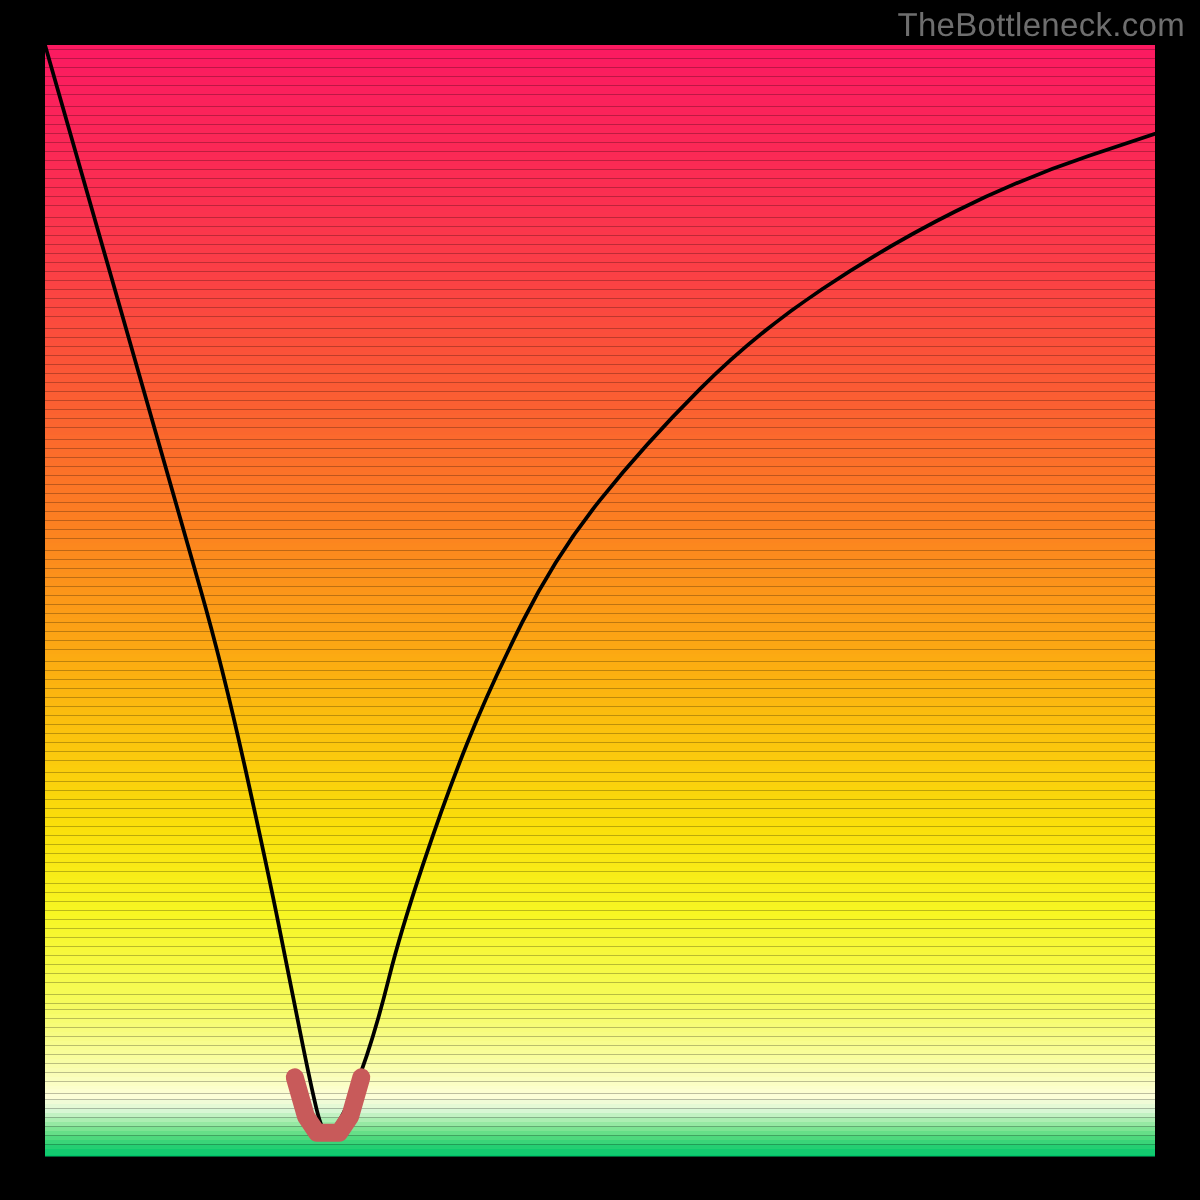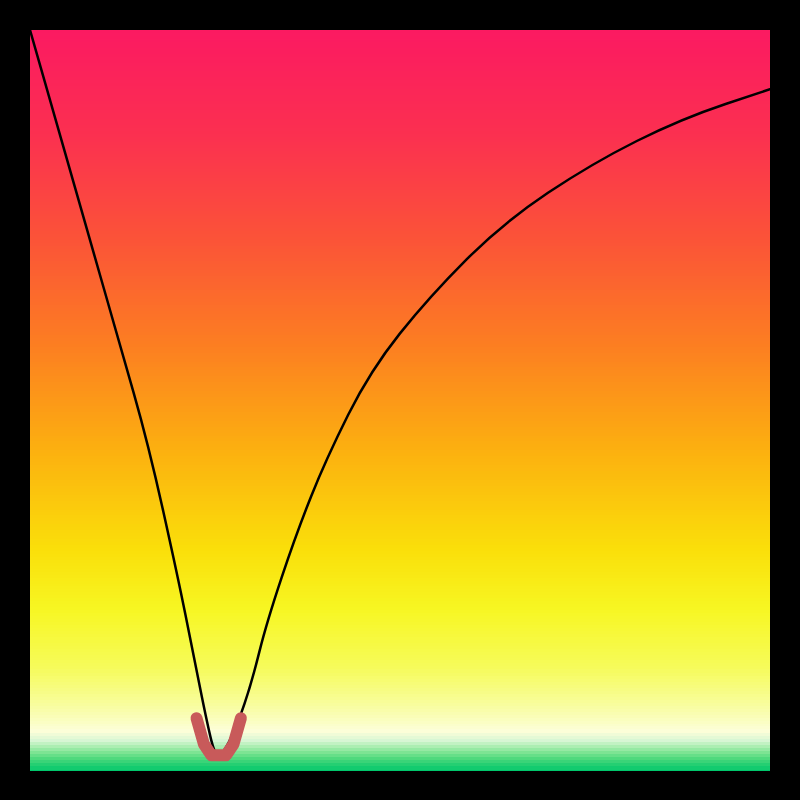--- a/index.html
+++ b/index.html
@@ -56,20 +56,21 @@
     width: 740px;
     height: 740px;
     z-index: 10;
     pointer-events: none;
   }
 </style>
 </head>
 <body>
 
 <div class="frame">
+  <div class="watermark">TheBottleneck.com</div>
 
   <div class="plot-wrap">
     <div class="plot" id="plot">
         <div class="grad-band" style="top: 0px; height: 2.96px; background: rgb(251, 26, 97);"></div>
         <div class="grad-band" style="top: 2.96px; height: 2.96px; background: rgb(251, 27, 97);"></div>
         <div class="grad-band" style="top: 5.92px; height: 2.96px; background: rgb(251, 27, 96);"></div>
         <div class="grad-band" style="top: 8.88px; height: 2.96px; background: rgb(251, 28, 96);"></div>
         <div class="grad-band" style="top: 11.84px; height: 2.96px; background: rgb(251, 29, 95);"></div>
         <div class="grad-band" style="top: 14.8px; height: 2.96px; background: rgb(251, 29, 95);"></div>
         <div class="grad-band" style="top: 17.76px; height: 2.96px; background: rgb(251, 30, 94);"></div>

